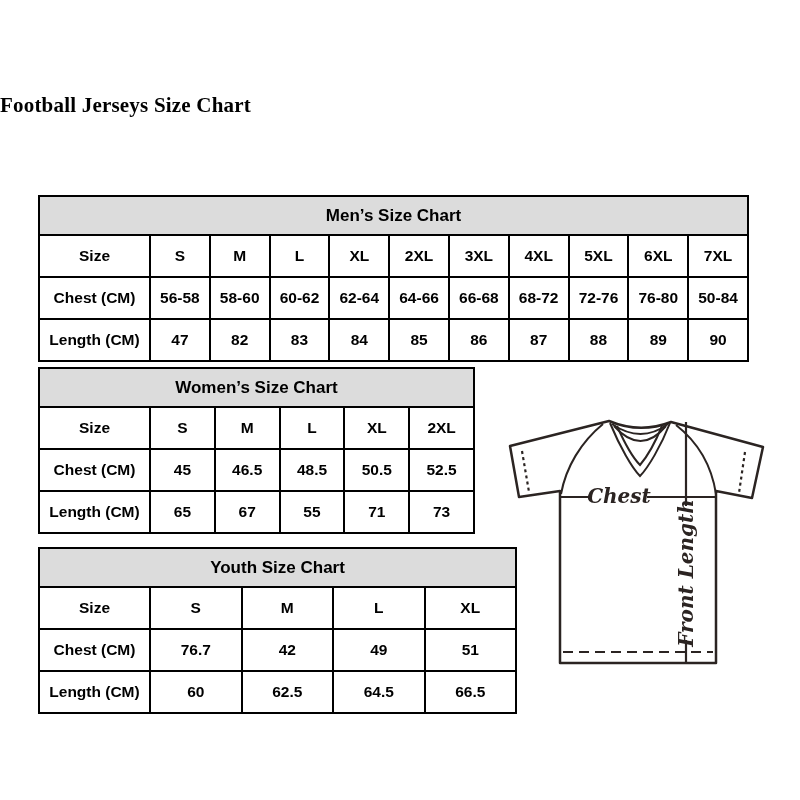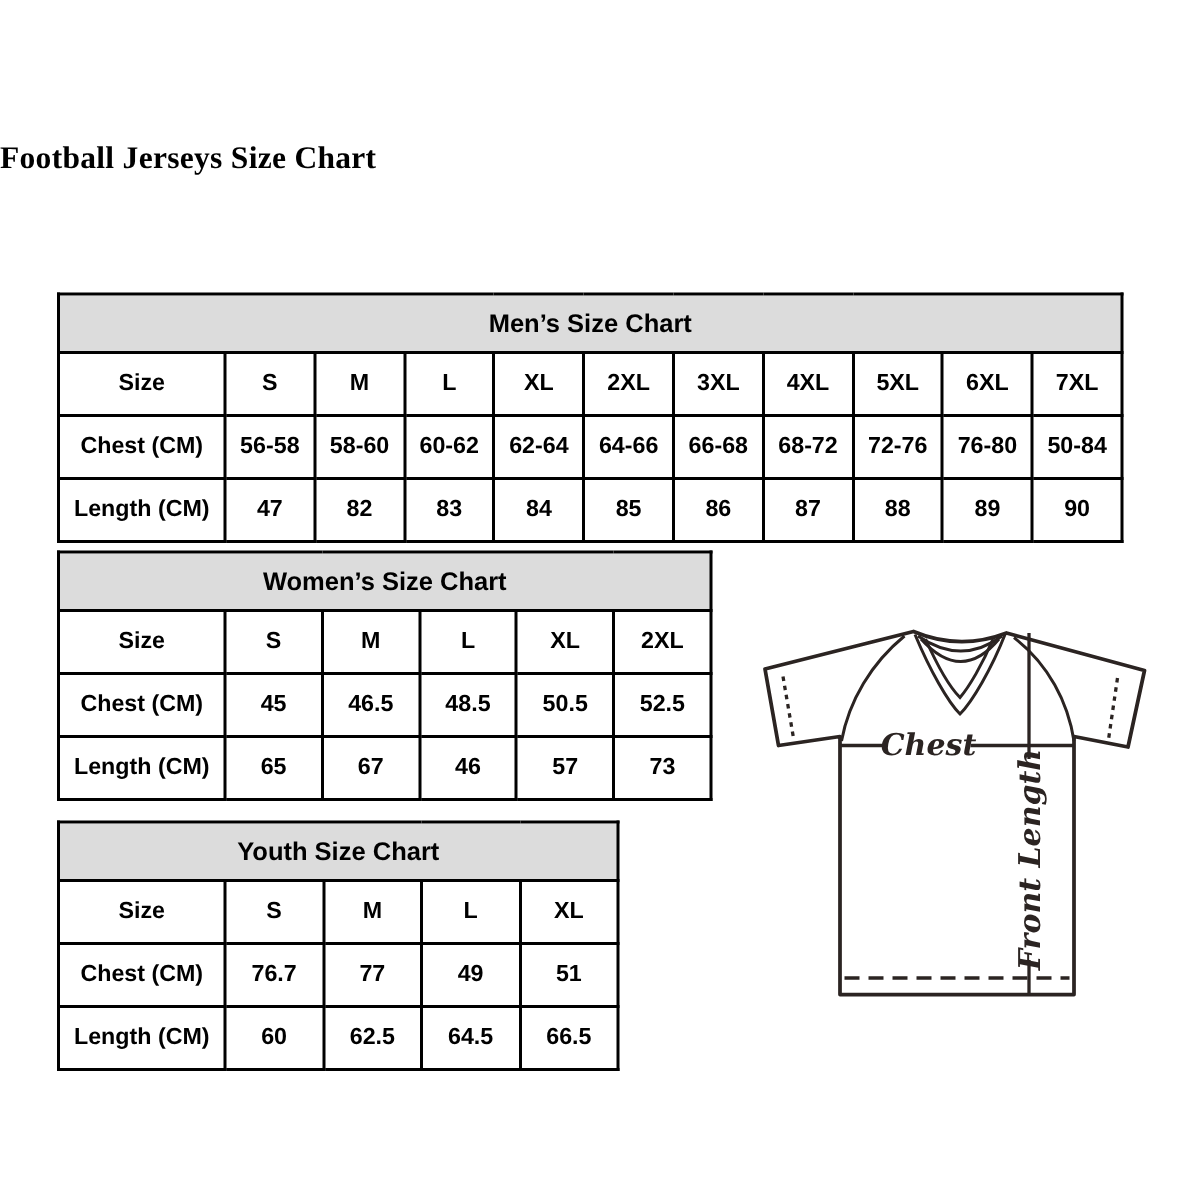--- a/index.html
+++ b/index.html
@@ -18,21 +18,21 @@
   table.size-table td{
     border:2px solid #000;text-align:center;vertical-align:middle;
     font-weight:bold;font-size:15.5px;padding:0;overflow:hidden;white-space:nowrap;
   }
   table.size-table tr.title-row td{
     background:#dcdcdc;height:37px;font-size:17px;
   }
   table.size-table tr.data-row td{height:40px;}
   #mens-table{left:38px;top:151px;width:711px;margin-top:44px;}
   #womens-table{left:38px;top:367px;width:437px;}
-  #youth-table{left:38px;top:547px;width:375px;}
+  #youth-table{left:38px;top:547px;width:479px;}
   #jersey-svg{position:absolute;left:498px;top:405px;}
   .jersey-line{fill:none;stroke:#2b2422;stroke-width:2.2;stroke-linecap:butt;}
   .jersey-outline{fill:#ffffff;stroke:#2b2422;stroke-width:2.5;stroke-linejoin:round;}
   .jersey-thin{fill:none;stroke:#2b2422;stroke-width:2;}
   .diagram-text{
     font-family:"DejaVu Serif", serif;font-style:italic;font-weight:bold;
     font-size:20px;fill:#2b2422;
   }
 </style>
 </head>
@@ -126,22 +126,22 @@
         <td>45</td>
         <td>46.5</td>
         <td>48.5</td>
         <td>50.5</td>
         <td>52.5</td>
       </tr>
       <tr class="data-row">
         <td>Length (CM)</td>
         <td>65</td>
         <td>67</td>
-        <td>46</td>
-        <td>57</td>
+        <td>55</td>
+        <td>71</td>
         <td>73</td>
       </tr>
     </tbody>
   </table>
 
 <table class="size-table" id="youth-table">
     <colgroup>
       <col style="width: 111px;">
       <col>
       <col>
@@ -155,21 +155,21 @@
       <tr class="data-row">
         <td>Size</td>
         <td>S</td>
         <td>M</td>
         <td>L</td>
         <td>XL</td>
       </tr>
       <tr class="data-row">
         <td>Chest (CM)</td>
         <td>76.7</td>
-        <td>77</td>
+        <td>42</td>
         <td>49</td>
         <td>51</td>
       </tr>
       <tr class="data-row">
         <td>Length (CM)</td>
         <td>60</td>
         <td>62.5</td>
         <td>64.5</td>
         <td>66.5</td>
       </tr>

